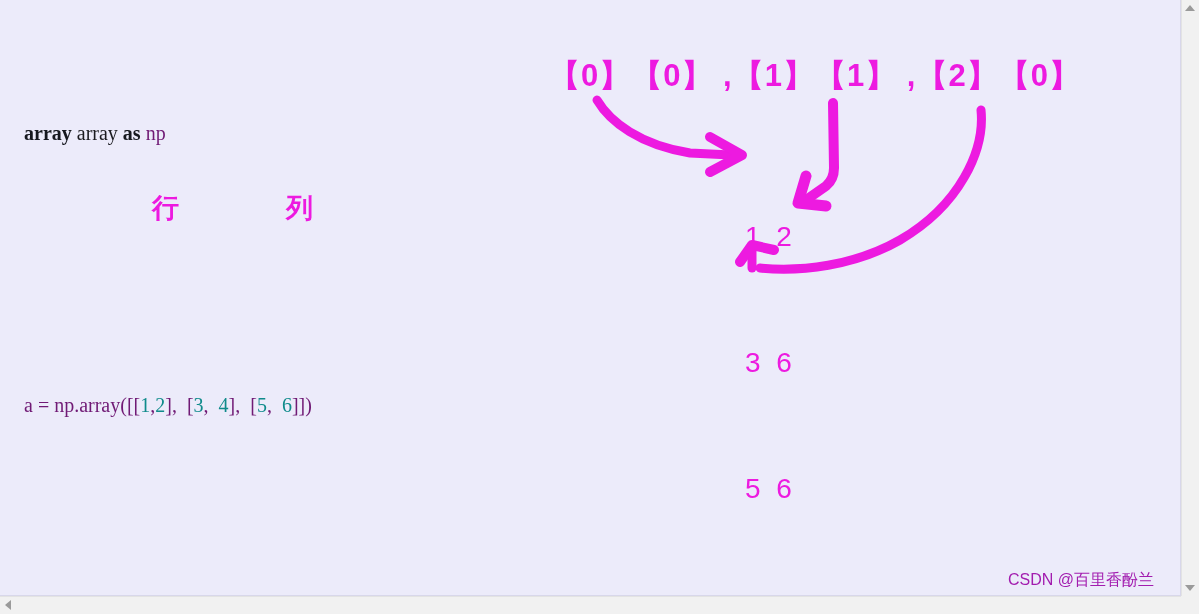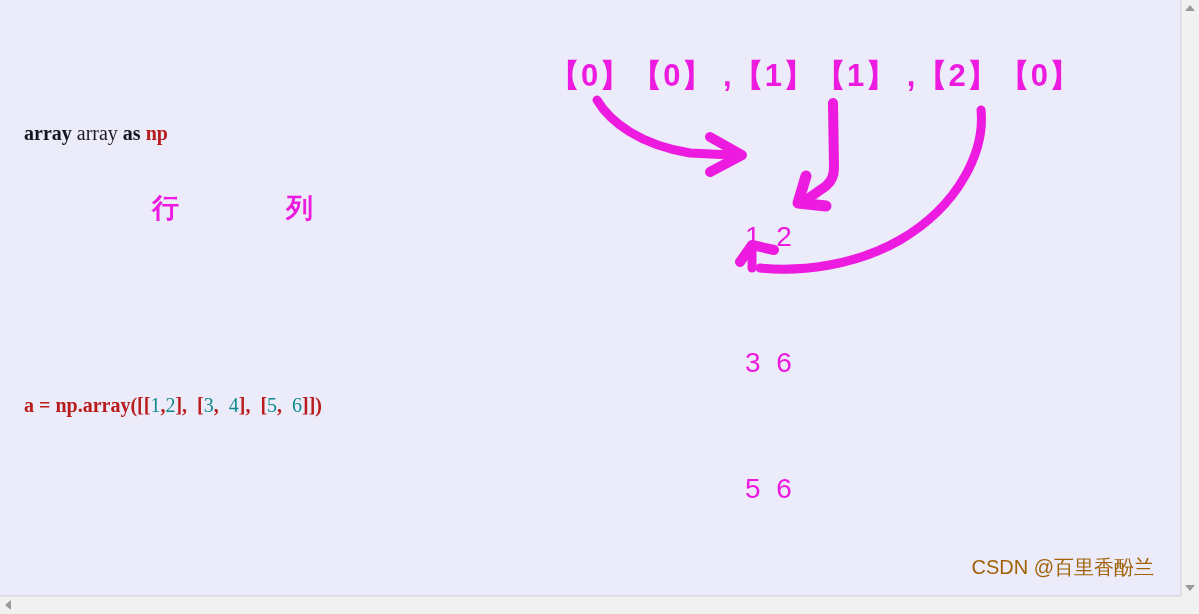--- a/index.html
+++ b/index.html
@@ -34,21 +34,21 @@
     font-family: "Liberation Serif", "DejaVu Serif", serif;
     font-size: 20px;
     line-height: 34px;
     white-space: pre;
     color: #222222;
   }
   .ln { display: block; height: 34px; }
   .ln.blank { height: 34px; }
   .kw   { font-weight: bold; color: #16181f; }
   .num  { color: #0f8b8b; }
-  .plain{ color: #b91c1c; font-weight: bold; }
+  .plain{ color: #701a75; }
   .mod  { color: #1b1b20; }
 
   
   .annot-layer {
     position: absolute;
     left: 0; top: 0;
     width: 1181px; height: 596px;
     pointer-events: none;
   }
   .mg {
@@ -89,24 +89,24 @@
     position: absolute;
     left: 0; top: 0;
     width: 1181px;
     height: 596px;
   }
 
   
   .watermark {
     position: absolute;
     right: 26px;
-    bottom: 14px;
+    bottom: 4px;
     font-family: "Liberation Sans", "DejaVu Sans", sans-serif;
-    font-size: 20px;
-    color: #a16207;
+    font-size: 16px;
+    color: #a21caf;
     white-space: nowrap;
   }
 
   
   .vscroll {
     position: absolute;
     right: 0; top: 0;
     width: 18px;
     height: 596px;
     background: #f1f1f1;

